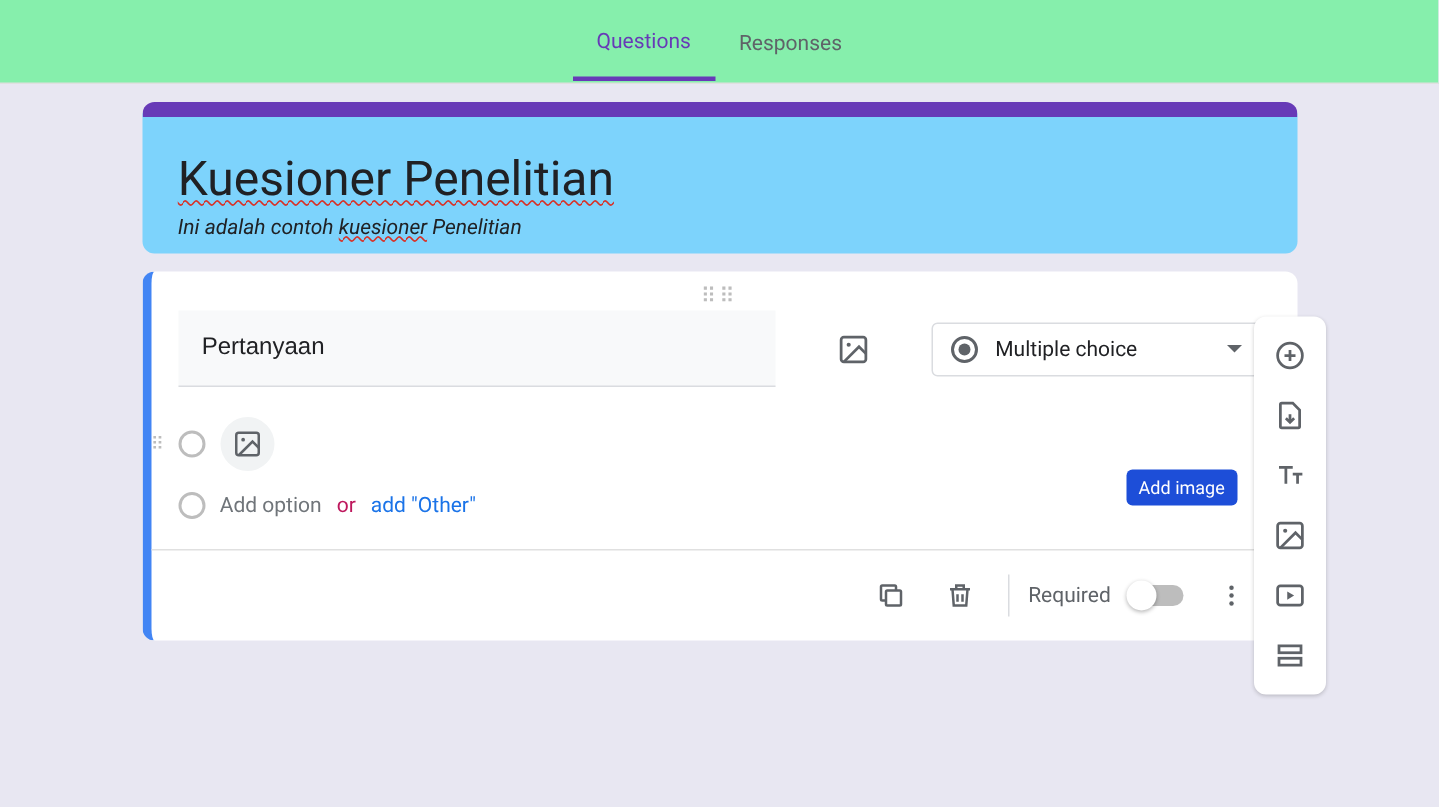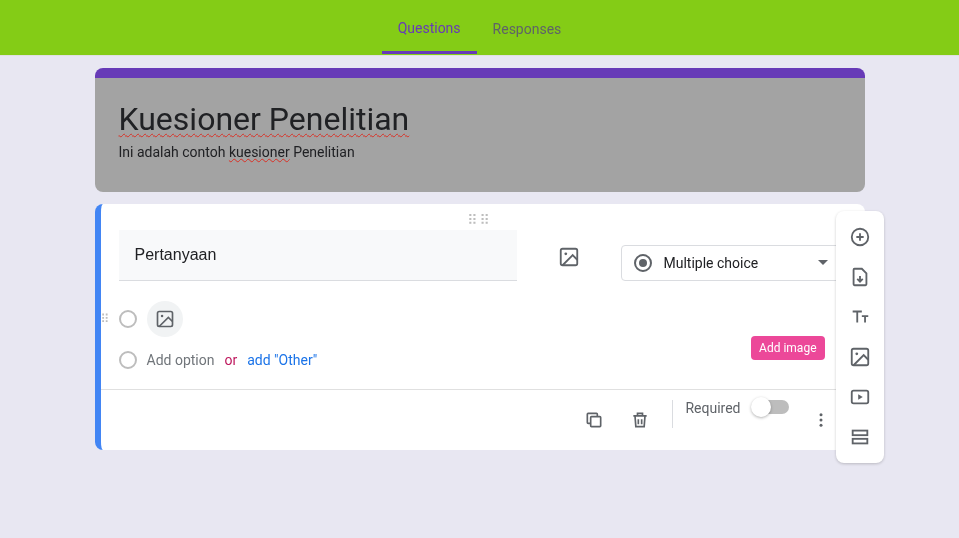--- a/index.html
+++ b/index.html
@@ -4,21 +4,21 @@
 <style>
 * { box-sizing: border-box; margin: 0; padding: 0; }
 body {
   font-family: Roboto, Arial, sans-serif;
   background: #e8e7f2;
   width: 959px;
   height: 538px;
   overflow: hidden;
 }
 .top-tabs {
-  background: #84cc16;
+  background: #86efac;
   display: flex;
   justify-content: center;
   border-bottom: 1px solid #e0e0e0;
   height: 56px;
   align-items: center;
 }
 .tab {
   padding: 18px 16px 16px;
   font-size: 14px;
   color: #5f6368;
@@ -32,41 +32,42 @@
 .main-area {
   padding: 12px 0 0 0;
   display: flex;
   justify-content: center;
   position: relative;
 }
 .form-column {
   width: 770px;
 }
 .header-card {
-  background: #a3a3a3;
+  background: #7dd3fc;
   border-radius: 8px;
   border-top: 10px solid #673ab7;
-  padding: 22px 24px 32px;
+  padding: 22px 24px 9px;
   margin-bottom: 12px;
 }
 .form-title {
   font-size: 32px;
   font-weight: 400;
   color: #202124;
   margin-bottom: 6px;
   text-decoration-line: underline;
   text-decoration-color: #d93025;
   text-decoration-style: wavy;
   text-decoration-thickness: 1px;
   text-underline-offset: 3px;
   display: inline-block;
 }
 .form-desc {
   font-size: 14px;
   color: #202124;
+  font-style: italic;
 }
 .form-desc .sq {
   text-decoration-line: underline;
   text-decoration-color: #d93025;
   text-decoration-style: wavy;
   text-decoration-thickness: 1px;
 }
 .question-card {
   background: #fff;
   border-radius: 8px;
@@ -77,21 +78,21 @@
 .drag-handle-top {
   text-align: center;
   color: #bdbdbd;
   font-size: 14px;
   letter-spacing: 2px;
   height: 18px;
   cursor: move;
 }
 .question-row {
   display: flex;
-  align-items: flex-end;
+  align-items: center;
   gap: 32px;
   margin-bottom: 20px;
 }
 .question-input {
   flex: 1;
   background: #f8f9fa;
   border: none;
   border-bottom: 1px solid #dadce0;
   padding: 16px;
   font-size: 16px;
@@ -167,20 +168,21 @@
   gap: 10px;
   margin-bottom: 20px;
   text-align: center;
 }
 .add-option-text { font-size: 14px; color: #70757a; }
 .or-text { font-size: 14px; color: #be185d; }
 .add-other { font-size: 14px; color: #1a73e8; cursor: pointer; }
 .divider { border-top: 1px solid #e0e0e0; margin: 10px -24px 10px -18px; }
 .footer-row {
   display: flex;
+  align-items: center;
   justify-content: flex-end;
   gap: 6px;
 }
 .footer-btn {
   width: 40px; height: 40px;
   display: flex; align-items: center; justify-content: center;
   color: #5f6368; cursor: pointer; border-radius: 50%;
 }
 .footer-sep { width: 1px; height: 28px; background: #dadce0; margin: 0 6px; }
 .required-label { font-size: 14px; color: #5f6368; margin-right: 6px; }
@@ -190,21 +192,21 @@
 }
 .toggle::after {
   content: ""; position: absolute; left: -2px; top: -3px;
   width: 20px; height: 20px; background: #fff; border-radius: 50%;
   box-shadow: 0 1px 3px rgba(0,0,0,0.3);
 }
 .tooltip {
   position: absolute;
   top: 132px;
   right: 40px;
-  background: #ec4899;
+  background: #1d4ed8;
   color: #fff;
   font-size: 12px;
   padding: 5px 8px;
   border-radius: 4px;
 }
 .side-toolbar {
   position: absolute;
   left: 836px;
   top: 155px;
   width: 48px;

